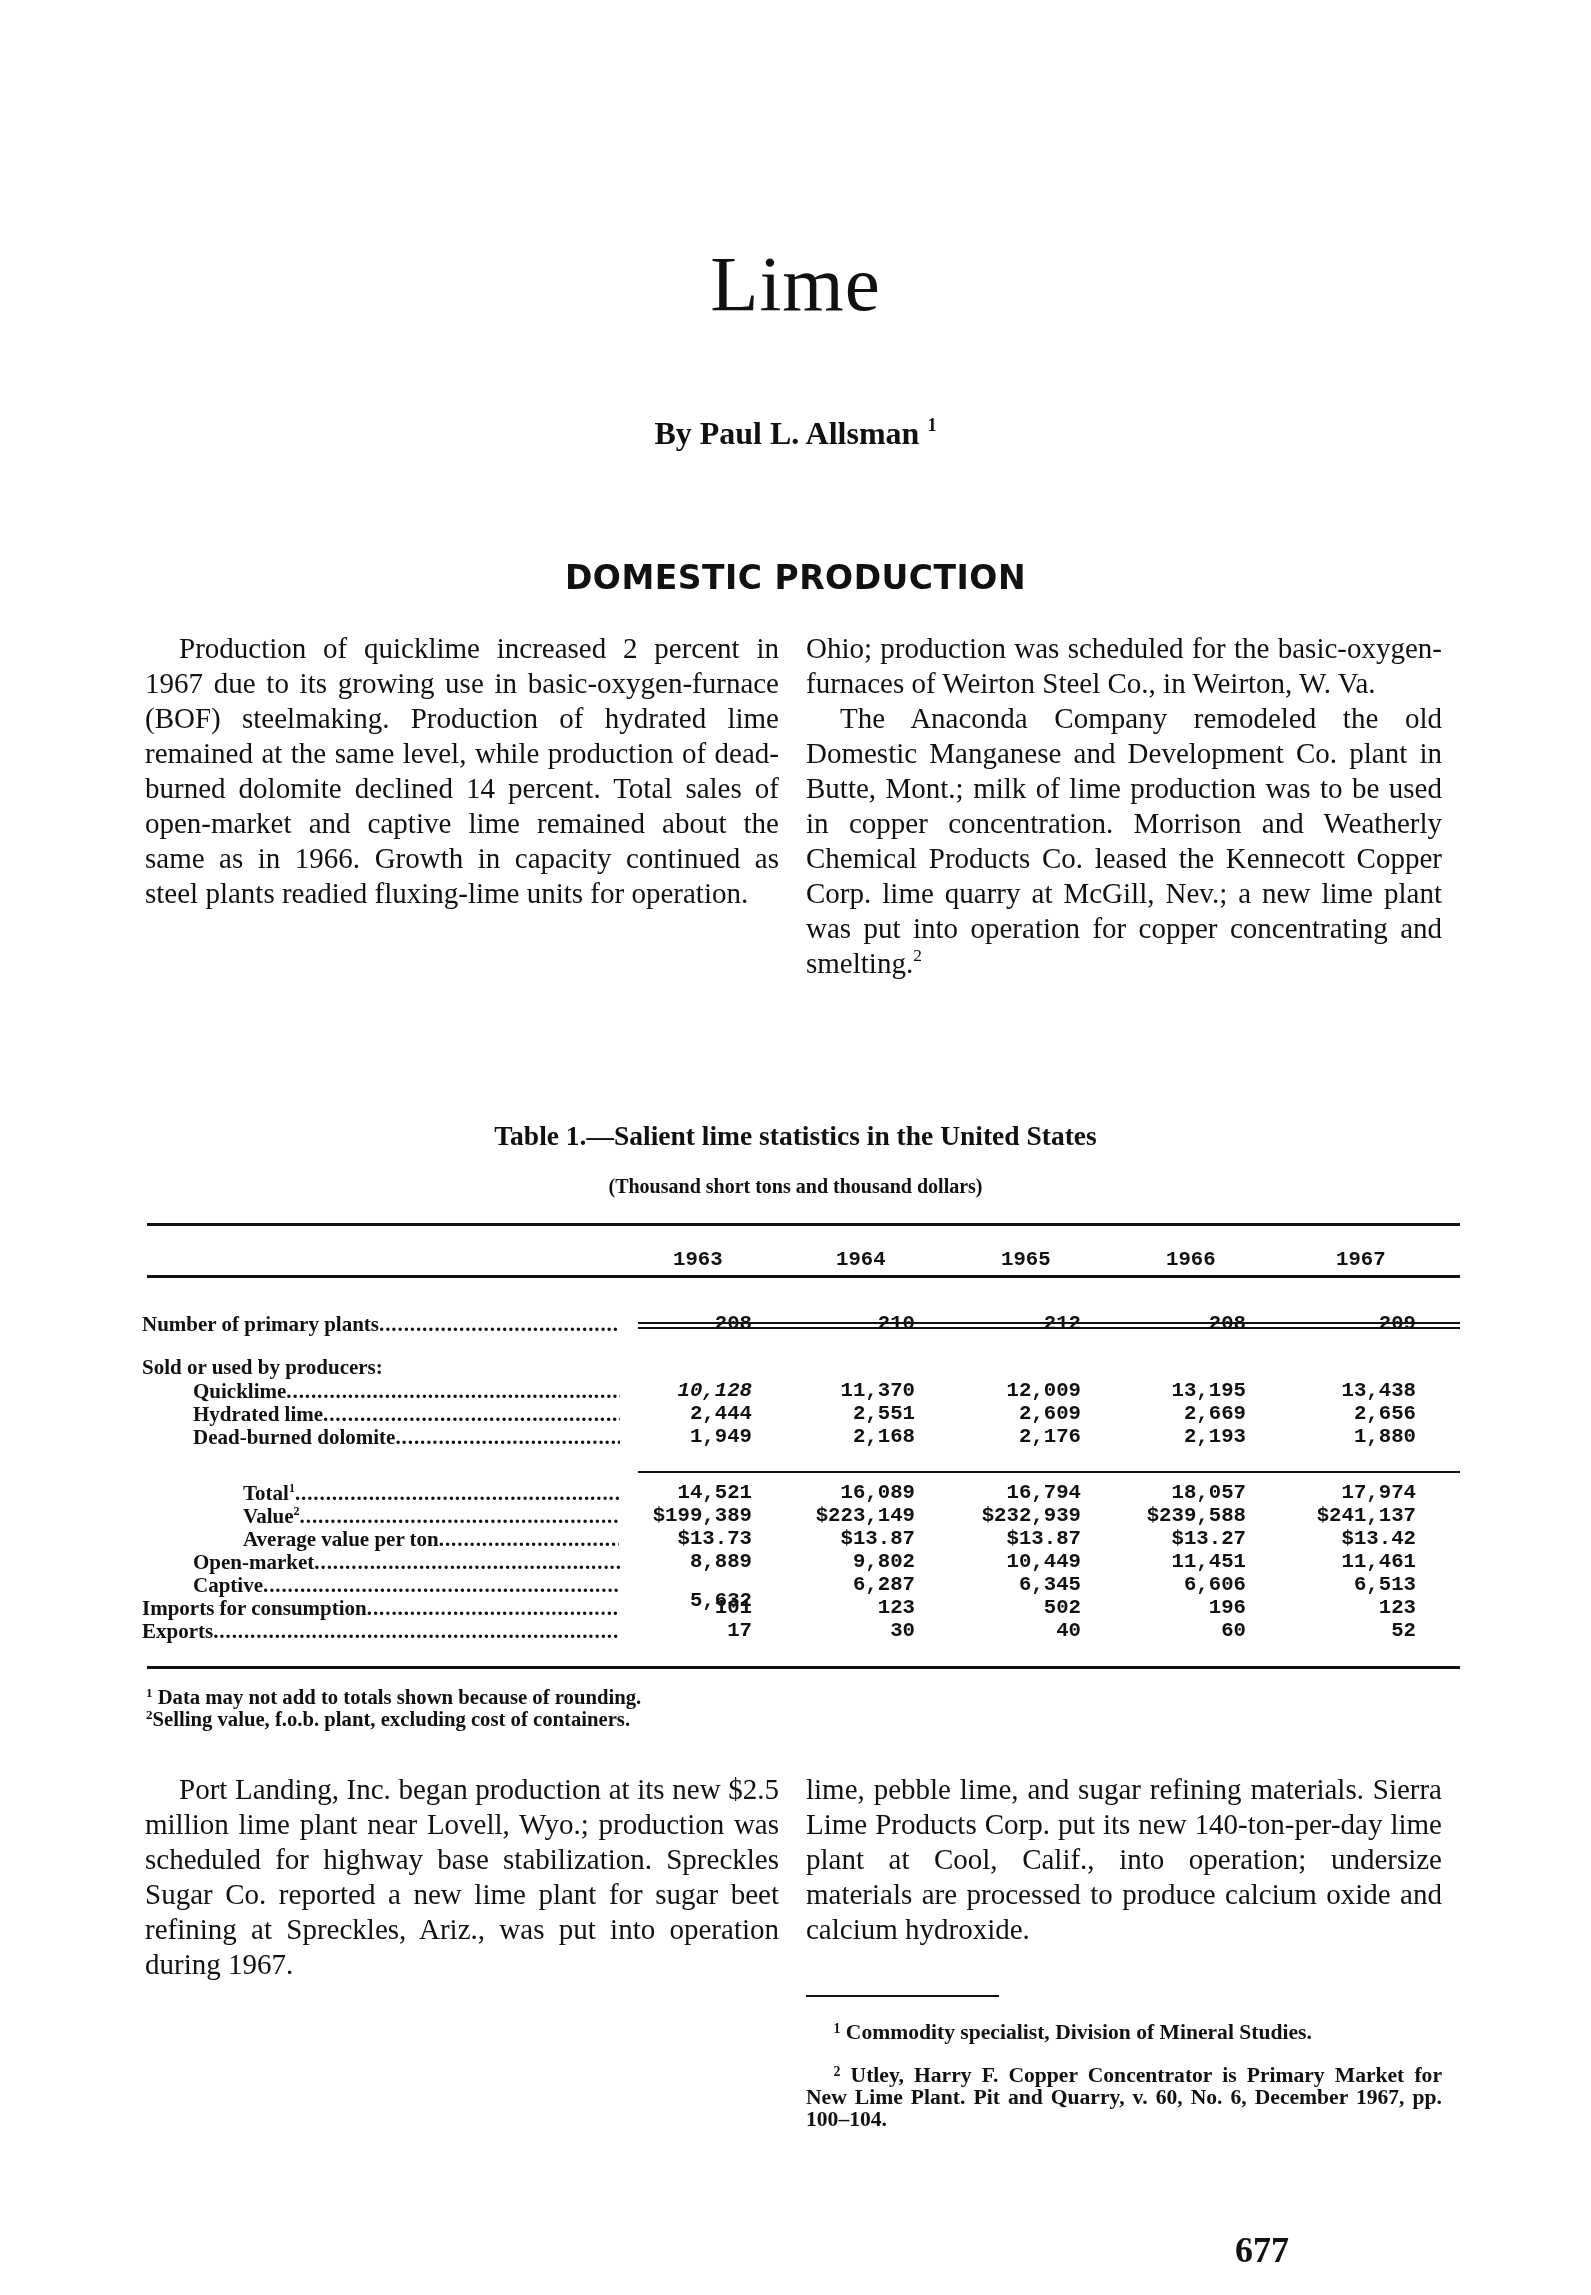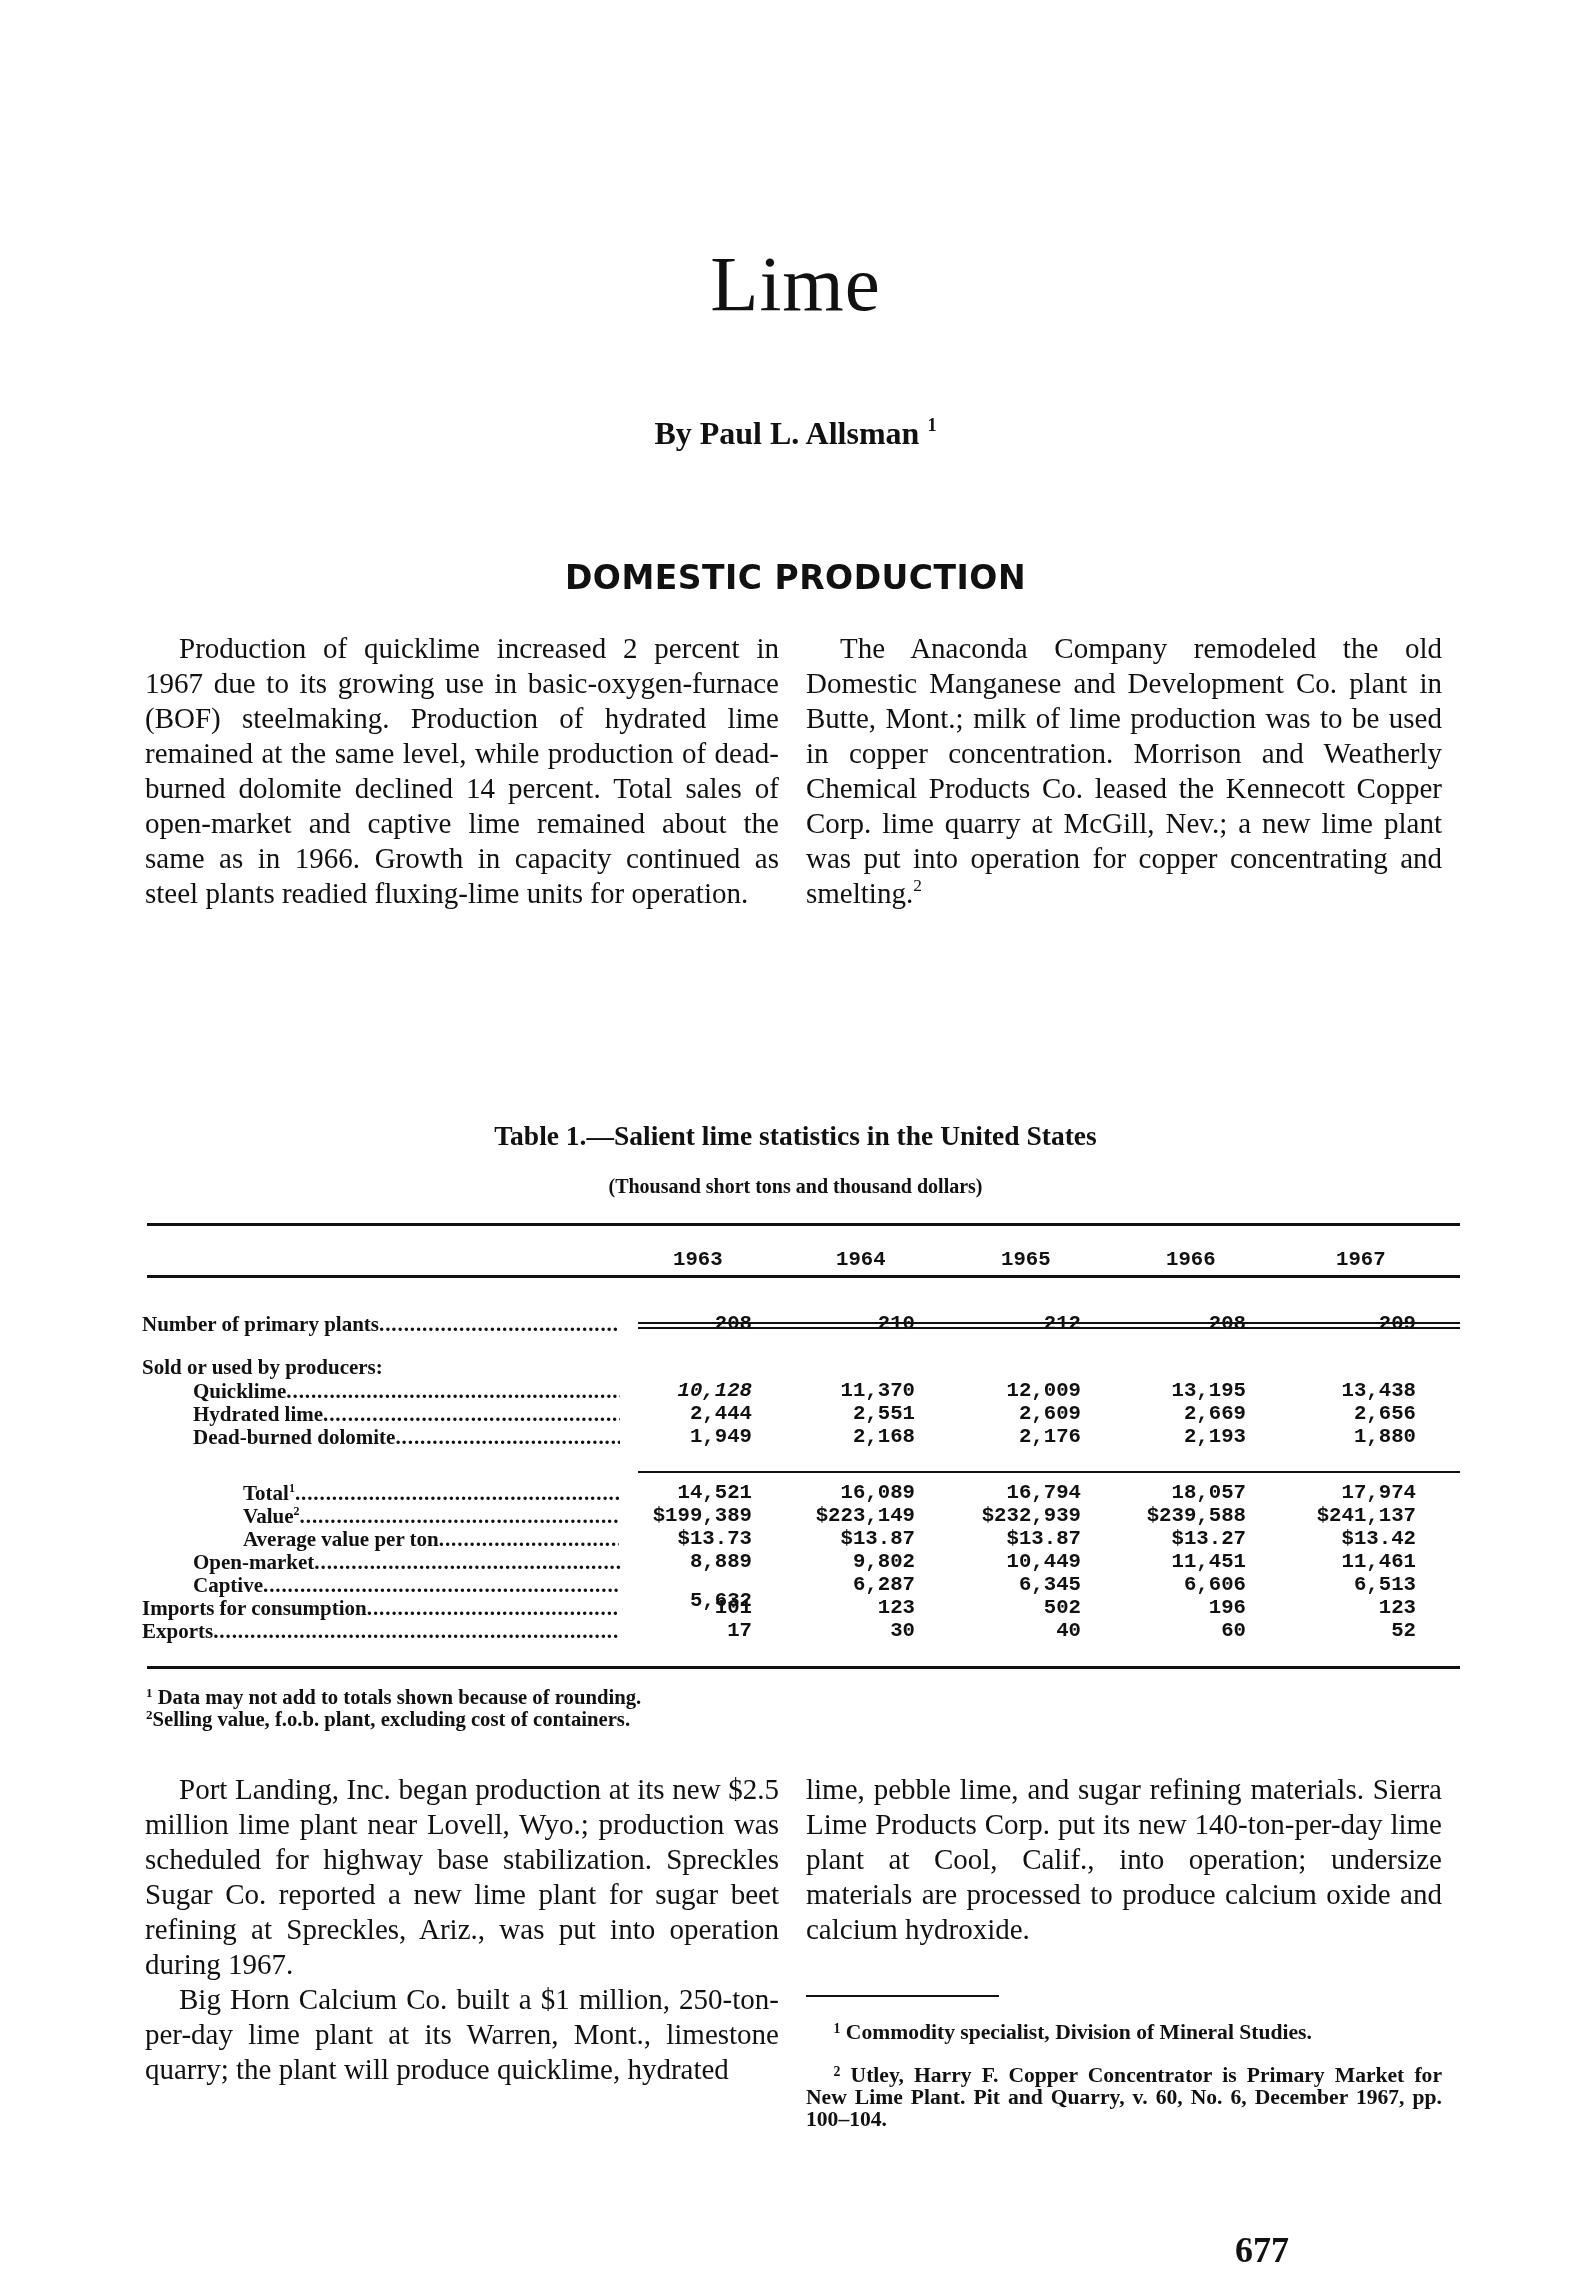--- a/index.html
+++ b/index.html
@@ -37,20 +37,21 @@
 <body>
 
 <div id="title" class="abs">Lime</div>
 <div id="byline" class="abs"><span>By Paul L. Allsman</span> <sup>1</sup></div>
 <div id="section" class="abs">DOMESTIC PRODUCTION</div>
 
 <div id="col1" class="abs col">
   <p>Production of quicklime increased 2 percent in 1967 due to its growing use in basic-oxygen-furnace (BOF) steelmaking. Production of hydrated lime remained at the same level, while production of dead-burned dolomite declined 14 percent. Total sales of open-market and captive lime remained about the same as in 1966. Growth in capacity continued as steel plants readied fluxing-lime units for operation.</p>
 </div>
 <div id="col2" class="abs col">
+  <p class="noind">Ohio; production was scheduled for the basic-oxygen-furnaces of Weirton Steel Co., in Weirton, W. Va.</p>
   <p><span>The Anaconda Company remodeled the old Domestic Manganese and Development Co. plant in Butte, Mont.; milk of lime production was to be used in copper concentration. Morrison and Weatherly Chemical Products Co. leased the Kennecott Copper Corp. lime quarry at McGill, Nev.; a new lime plant was put into operation for copper concentrating and smelting.</span><sup class="fn">2</sup></p>
 </div>
 
 <div id="tbl-title" class="abs">Table 1.—Salient lime statistics in the United States</div>
 <div id="tbl-sub" class="abs">(Thousand short tons and thousand dollars)</div>
 
 <div class="rule" style="left:147px;top:1223px;width:1313px;height:3.2px;"></div>
 <div class="tbl" id="years">
     <div class="year" style="left: 673px;">1963</div>
     <div class="year" style="left: 836px;">1964</div>
@@ -160,21 +161,20 @@
       <div class="v" style="left: 1164px;">52</div>
     </div>
   </div>
 <div class="rule" style="left:147px;top:1666px;width:1313px;height:3.2px;"></div>
 
 <div class="abs tnote" style="left:146px;top:1685px;"><sup>1</sup> <span>Data may not add to totals shown because of rounding.</span></div>
 <div class="abs tnote" style="left:146px;top:1707px;"><sup>2</sup><span>Selling value, f.o.b. plant, excluding cost of containers.</span></div>
 
 <div id="col3" class="abs col">
   <p>Port Landing, Inc. began production at its new $2.5 million lime plant near Lovell, Wyo.; production was scheduled for highway base stabilization. Spreckles Sugar Co. reported a new lime plant for sugar beet refining at Spreckles, Ariz., was put into operation during 1967.</p>
-  <p>Big Horn Calcium Co. built a $1 million, 250-ton-per-day lime plant at its Warren, Mont., limestone quarry; the plant will produce quicklime, hydrated</p>
 </div>
 <div id="col4" class="abs col">
   <p class="noind">lime, pebble lime, and sugar refining materials. Sierra Lime Products Corp. put its new 140-ton-per-day lime plant at Cool, Calif., into operation; undersize materials are processed to produce calcium oxide and calcium hydroxide.</p>
 </div>
 
 <div id="fnrule" class="rule"></div>
 <div class="abs fn-text" style="left:806px;top:2018px;width:636px;text-indent:27.5px;"><sup>1</sup> <span>Commodity specialist, Division of Mineral Studies.</span></div>
 <div class="abs fn-text" style="left:806px;top:2061px;width:636px;text-indent:27.5px;"><sup>2</sup> <span>Utley, Harry F. Copper Concentrator is Primary Market for New Lime Plant. Pit and Quarry, v. 60, No. 6, December 1967, pp. 100–104.</span></div>
 
 <div id="pageno" class="abs">677</div>

